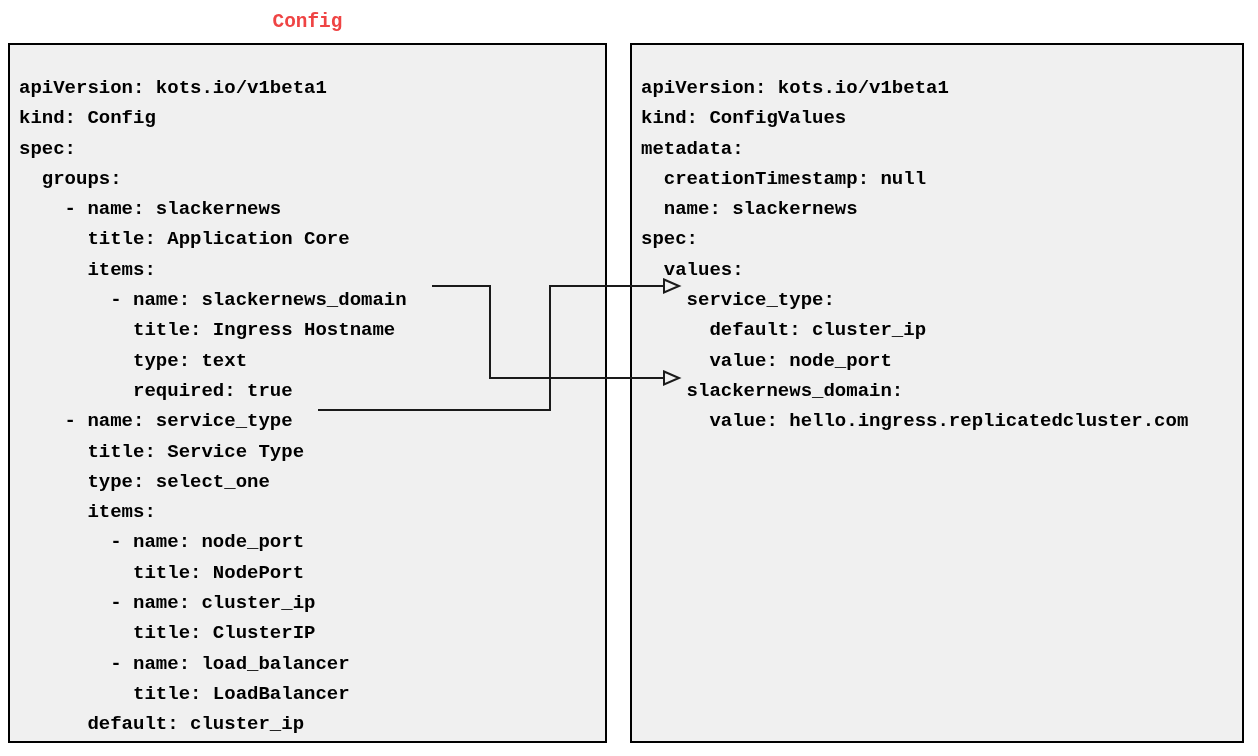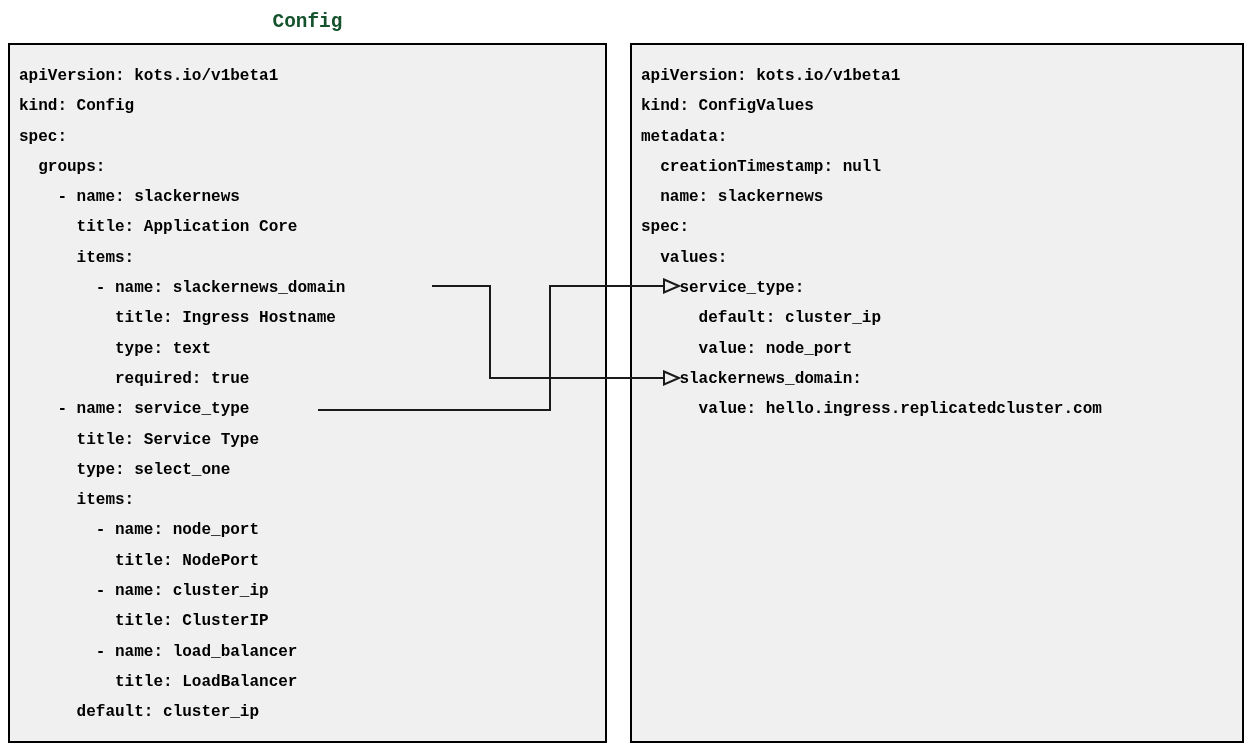--- a/index.html
+++ b/index.html
@@ -16,41 +16,41 @@
     font-family: "Liberation Mono", "DejaVu Sans Mono", monospace;
   }
   .panel-title {
     position: absolute;
     top: 6px;
     height: 32px;
     line-height: 32px;
     text-align: center;
     font-weight: bold;
     font-size: 19.4px;
-    color: #14532d;
+    color: #ef4444;
   }
   .panel-title.left  { left: 8px;   width: 599px; }
   .panel-title.right { left: 630px; width: 614px; }
   .panel {
     position: absolute;
     top: 43px;
     height: 700px;
     box-sizing: border-box;
     border: 2px solid #000000;
     background: #f0f0f0;
     overflow: hidden;
   }
   .panel.left  { left: 8px;   width: 599px; }
   .panel.right { left: 630px; width: 614px; }
   .panel pre {
     margin: 0;
-    padding: 16px 8px 0 9px;
+    padding: 28px 8px 0 9px;
     font-family: "Liberation Mono", "DejaVu Sans Mono", monospace;
     font-weight: bold;
-    font-size: 16px;
+    font-size: 19px;
     line-height: 30.3px;
     color: #000000;
     white-space: pre;
   }
   svg.connectors {
     position: absolute;
     left: 0;
     top: 0;
     width: 1258px;
     height: 756px;

